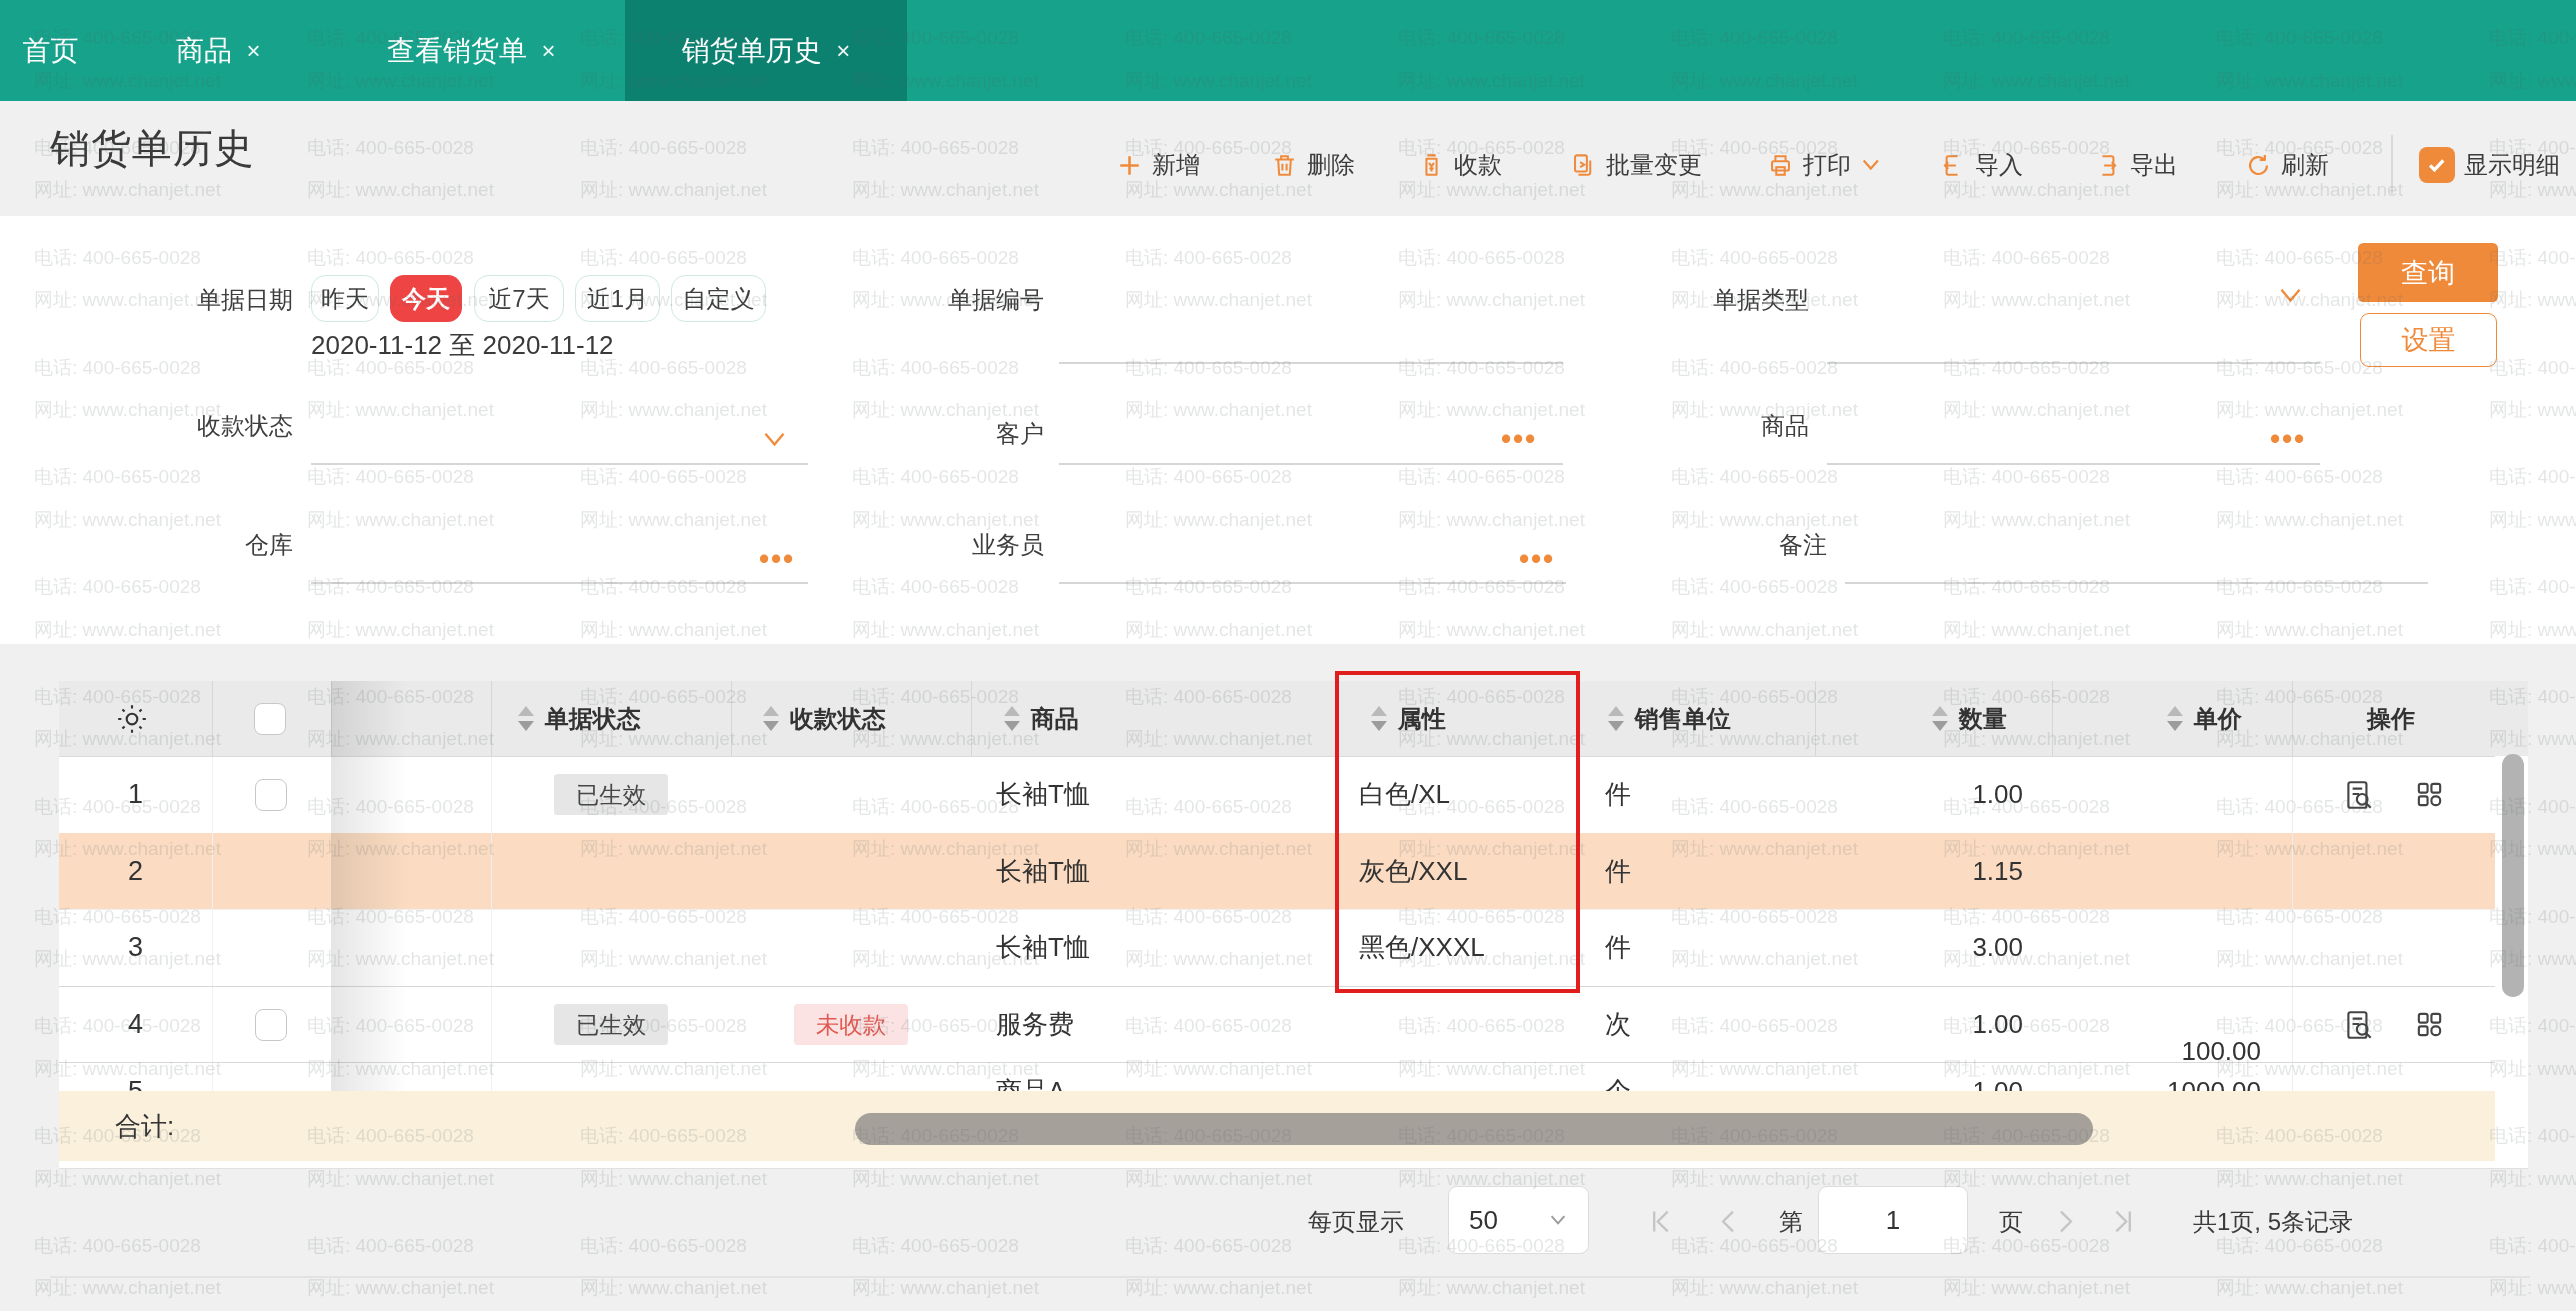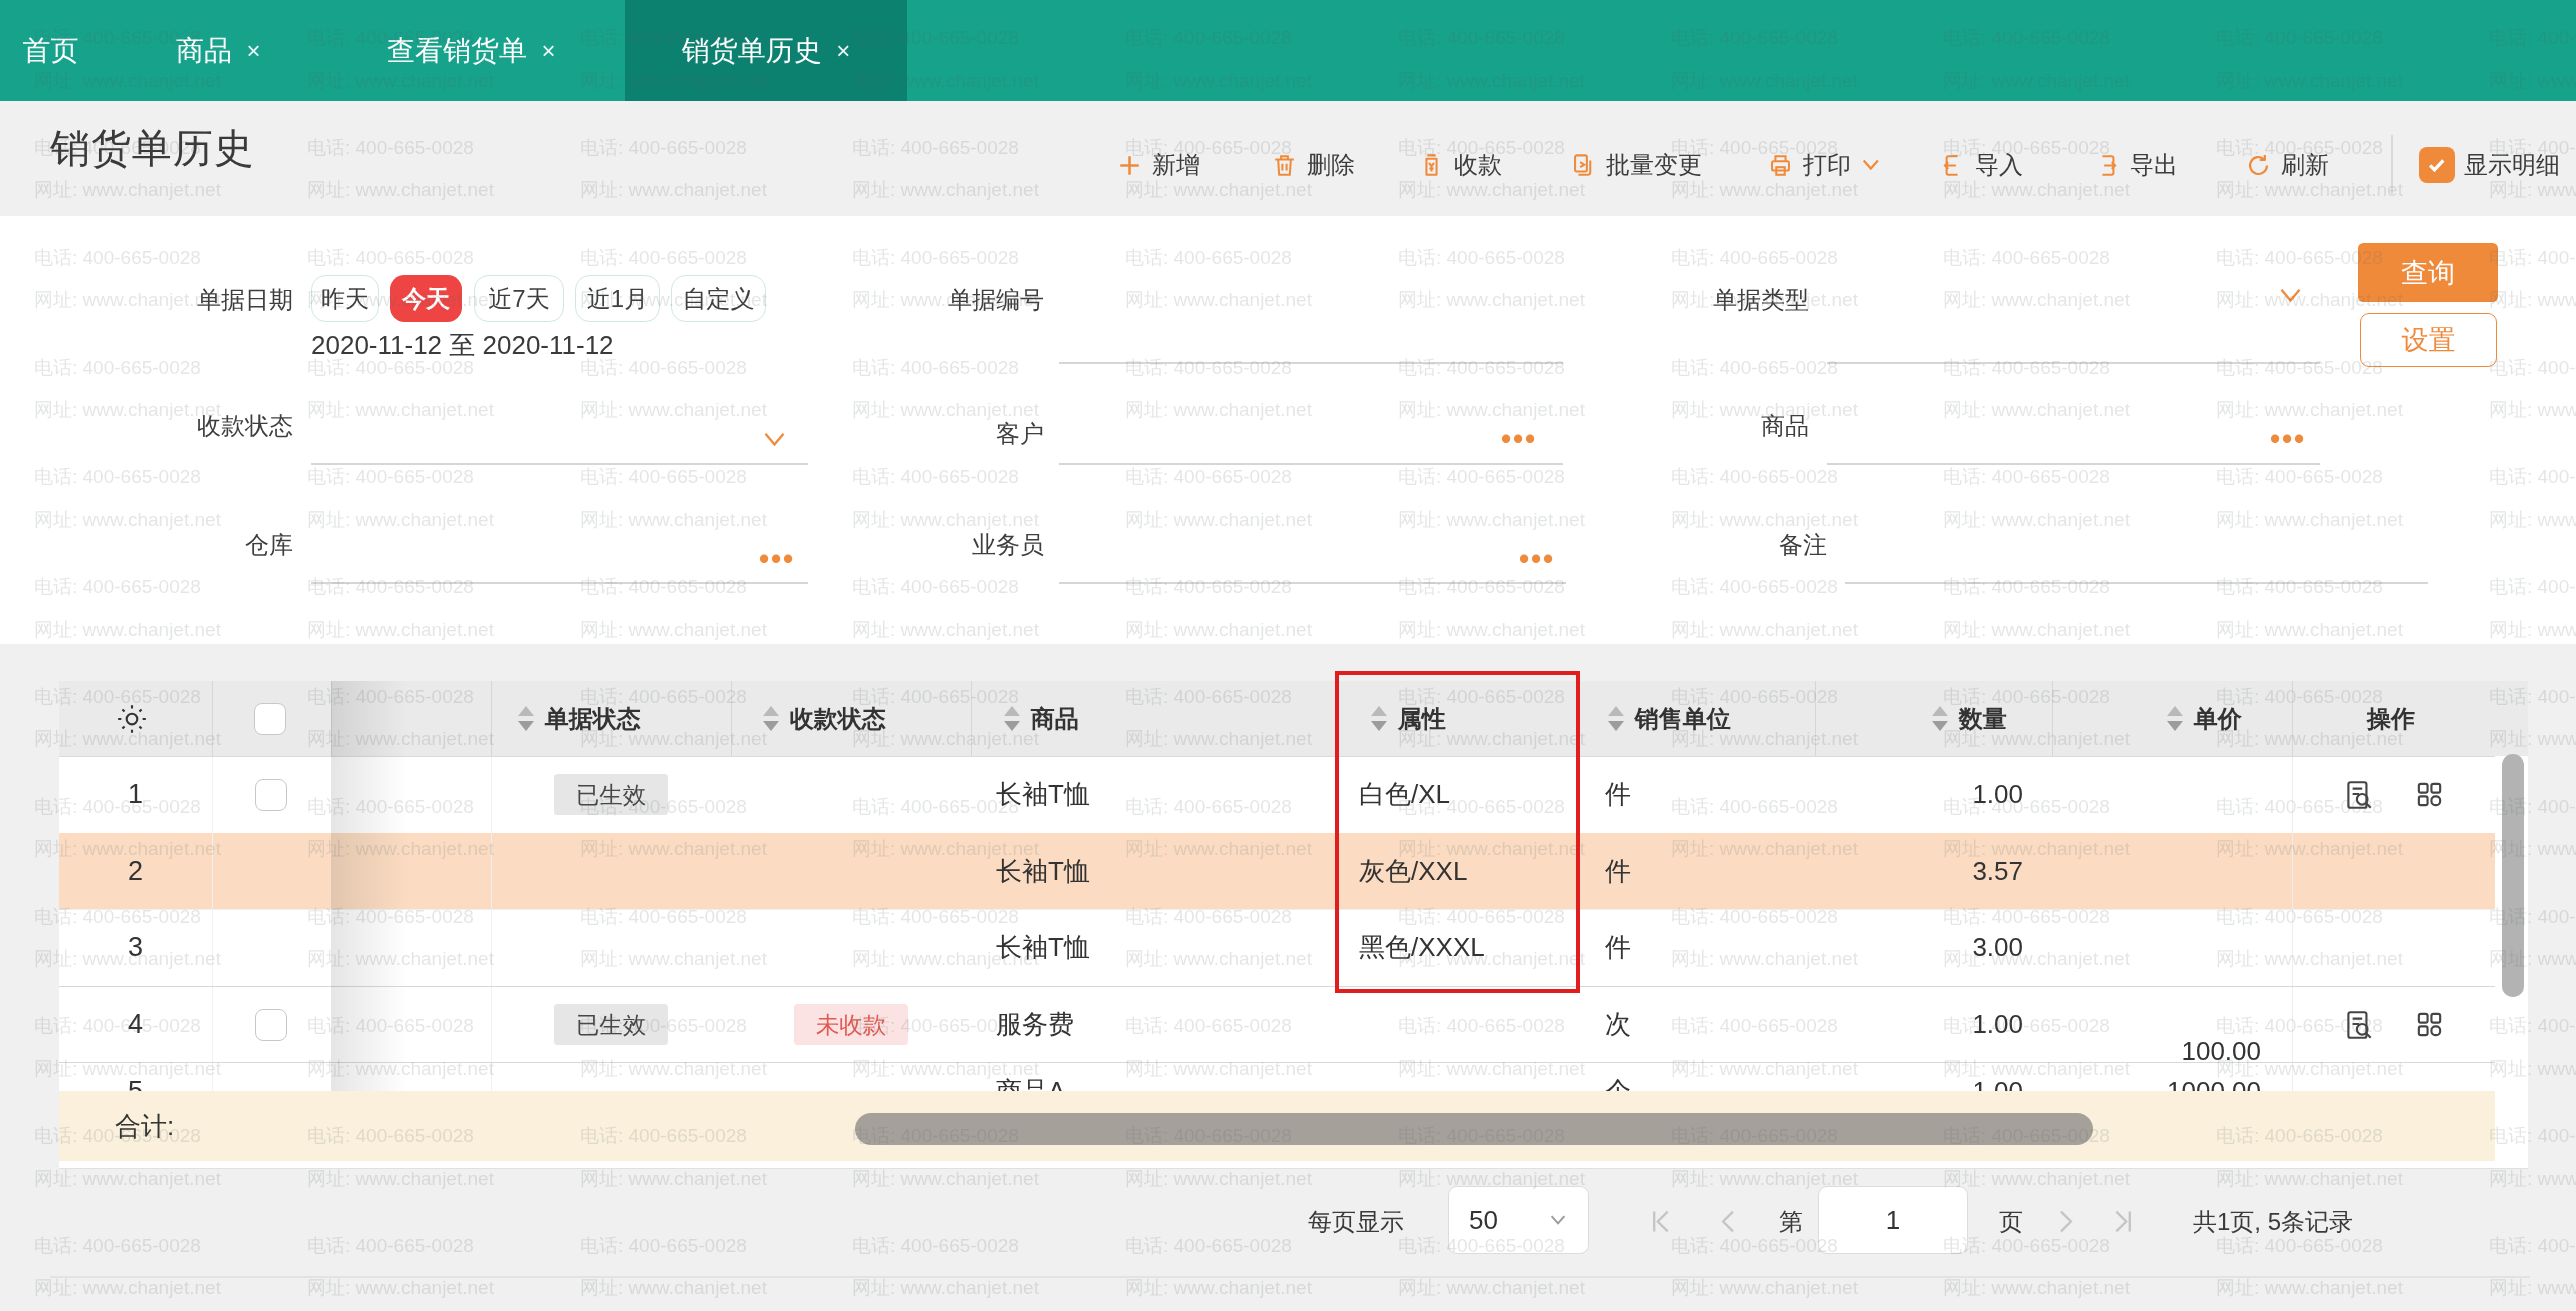--- a/index.html
+++ b/index.html
@@ -360,21 +360,21 @@
           <rect x="5" y="18" width="9" height="9" rx="2"></rect>
           <rect x="18" y="18" width="9" height="9" rx="4"></rect>
         </svg>
       </span>
   </div>
 
   <div class="cell c-seq" style="top:833px;">2</div>
   <div class="cell c-prod" style="top:833px;">长袖T恤</div>
   <div class="cell c-attr" style="top:833px;">灰色/XXL</div>
   <div class="cell c-unit" style="top:833px;">件</div>
-  <div class="cell c-qty" style="top:833px;">3.57</div>
+  <div class="cell c-qty" style="top:833px;">1.15</div>
 
   <div class="cell c-seq" style="top:909px;">3</div>
   <div class="cell c-prod" style="top:909px;">长袖T恤</div>
   <div class="cell c-attr" style="top:909px;">黑色/XXXL</div>
   <div class="cell c-unit" style="top:909px;">件</div>
   <div class="cell c-qty" style="top:909px;">3.00</div>
 
   <div class="cell c-seq" style="top:986px;">4</div>
   <div class="cell c-check" style="top:986px;">
       <span class="cb"></span>

